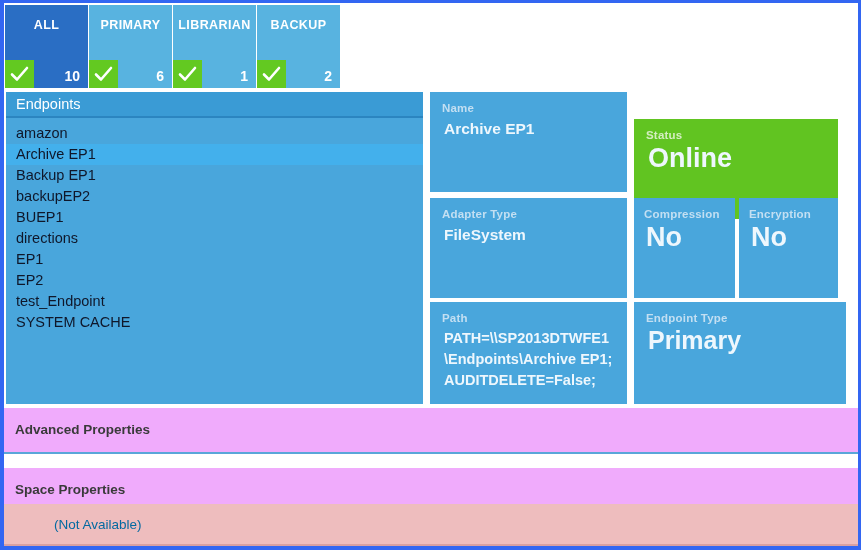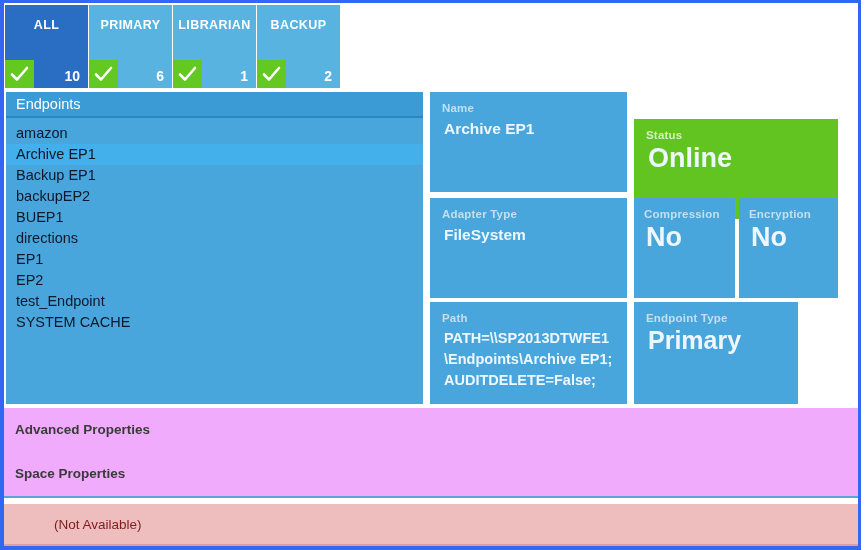--- a/index.html
+++ b/index.html
@@ -153,21 +153,21 @@
   .tile-path .t-value {
     top: 26px;
     left: 14px;
     right: 6px;
     font-size: 14.5px;
     line-height: 21px;
     word-break: break-all;
     font-weight: bold;
   }
 
-  .tile-endpointtype { left: 634px; top: 302px; width: 164px; height: 102px; }
+  .tile-endpointtype { left: 634px; top: 302px; width: 212px; height: 102px; }
   .tile-endpointtype .t-value { top: 24px; font-size: 25px; }
 
   
   .section {
     position: absolute;
     left: 4px;
     width: 854px;
     height: 46px;
     background: #f0abfc;
     border-bottom: 2px solid #5aa6d8;
@@ -175,21 +175,21 @@
   }
   .section .s-label {
     position: absolute;
     left: 11px;
     top: 14px;
     font-size: 13.5px;
     font-weight: bold;
     color: #3a3a3a;
   }
   .section-advanced { top: 408px; }
-  .section-space    { top: 452px; }
+  .section-space    { top: 468px; }
 
   .section-blobs {
     position: absolute;
     left: 4px;
     top: 504px;
     width: 854px;
     height: 42px;
     background: #eebdbe;
     border-bottom: 2px solid #d8a0a2;
     cursor: pointer;
@@ -202,21 +202,21 @@
     font-weight: bold;
     color: #3a3a3a;
     margin-top: 40px;
   }
   .section-blobs .s-note {
     position: absolute;
     left: 50px;
     top: 13px;
     font-size: 13.5px;
     font-weight: normal;
-    color: #7f1d1d;
+    color: #0369a1;
   }
 </style>
 </head>
 <body>
 
 <div id="app">
 
   <div class="frame-border frame-top"></div>
   <div class="frame-border frame-left"></div>
   <div class="frame-border frame-right"></div>

